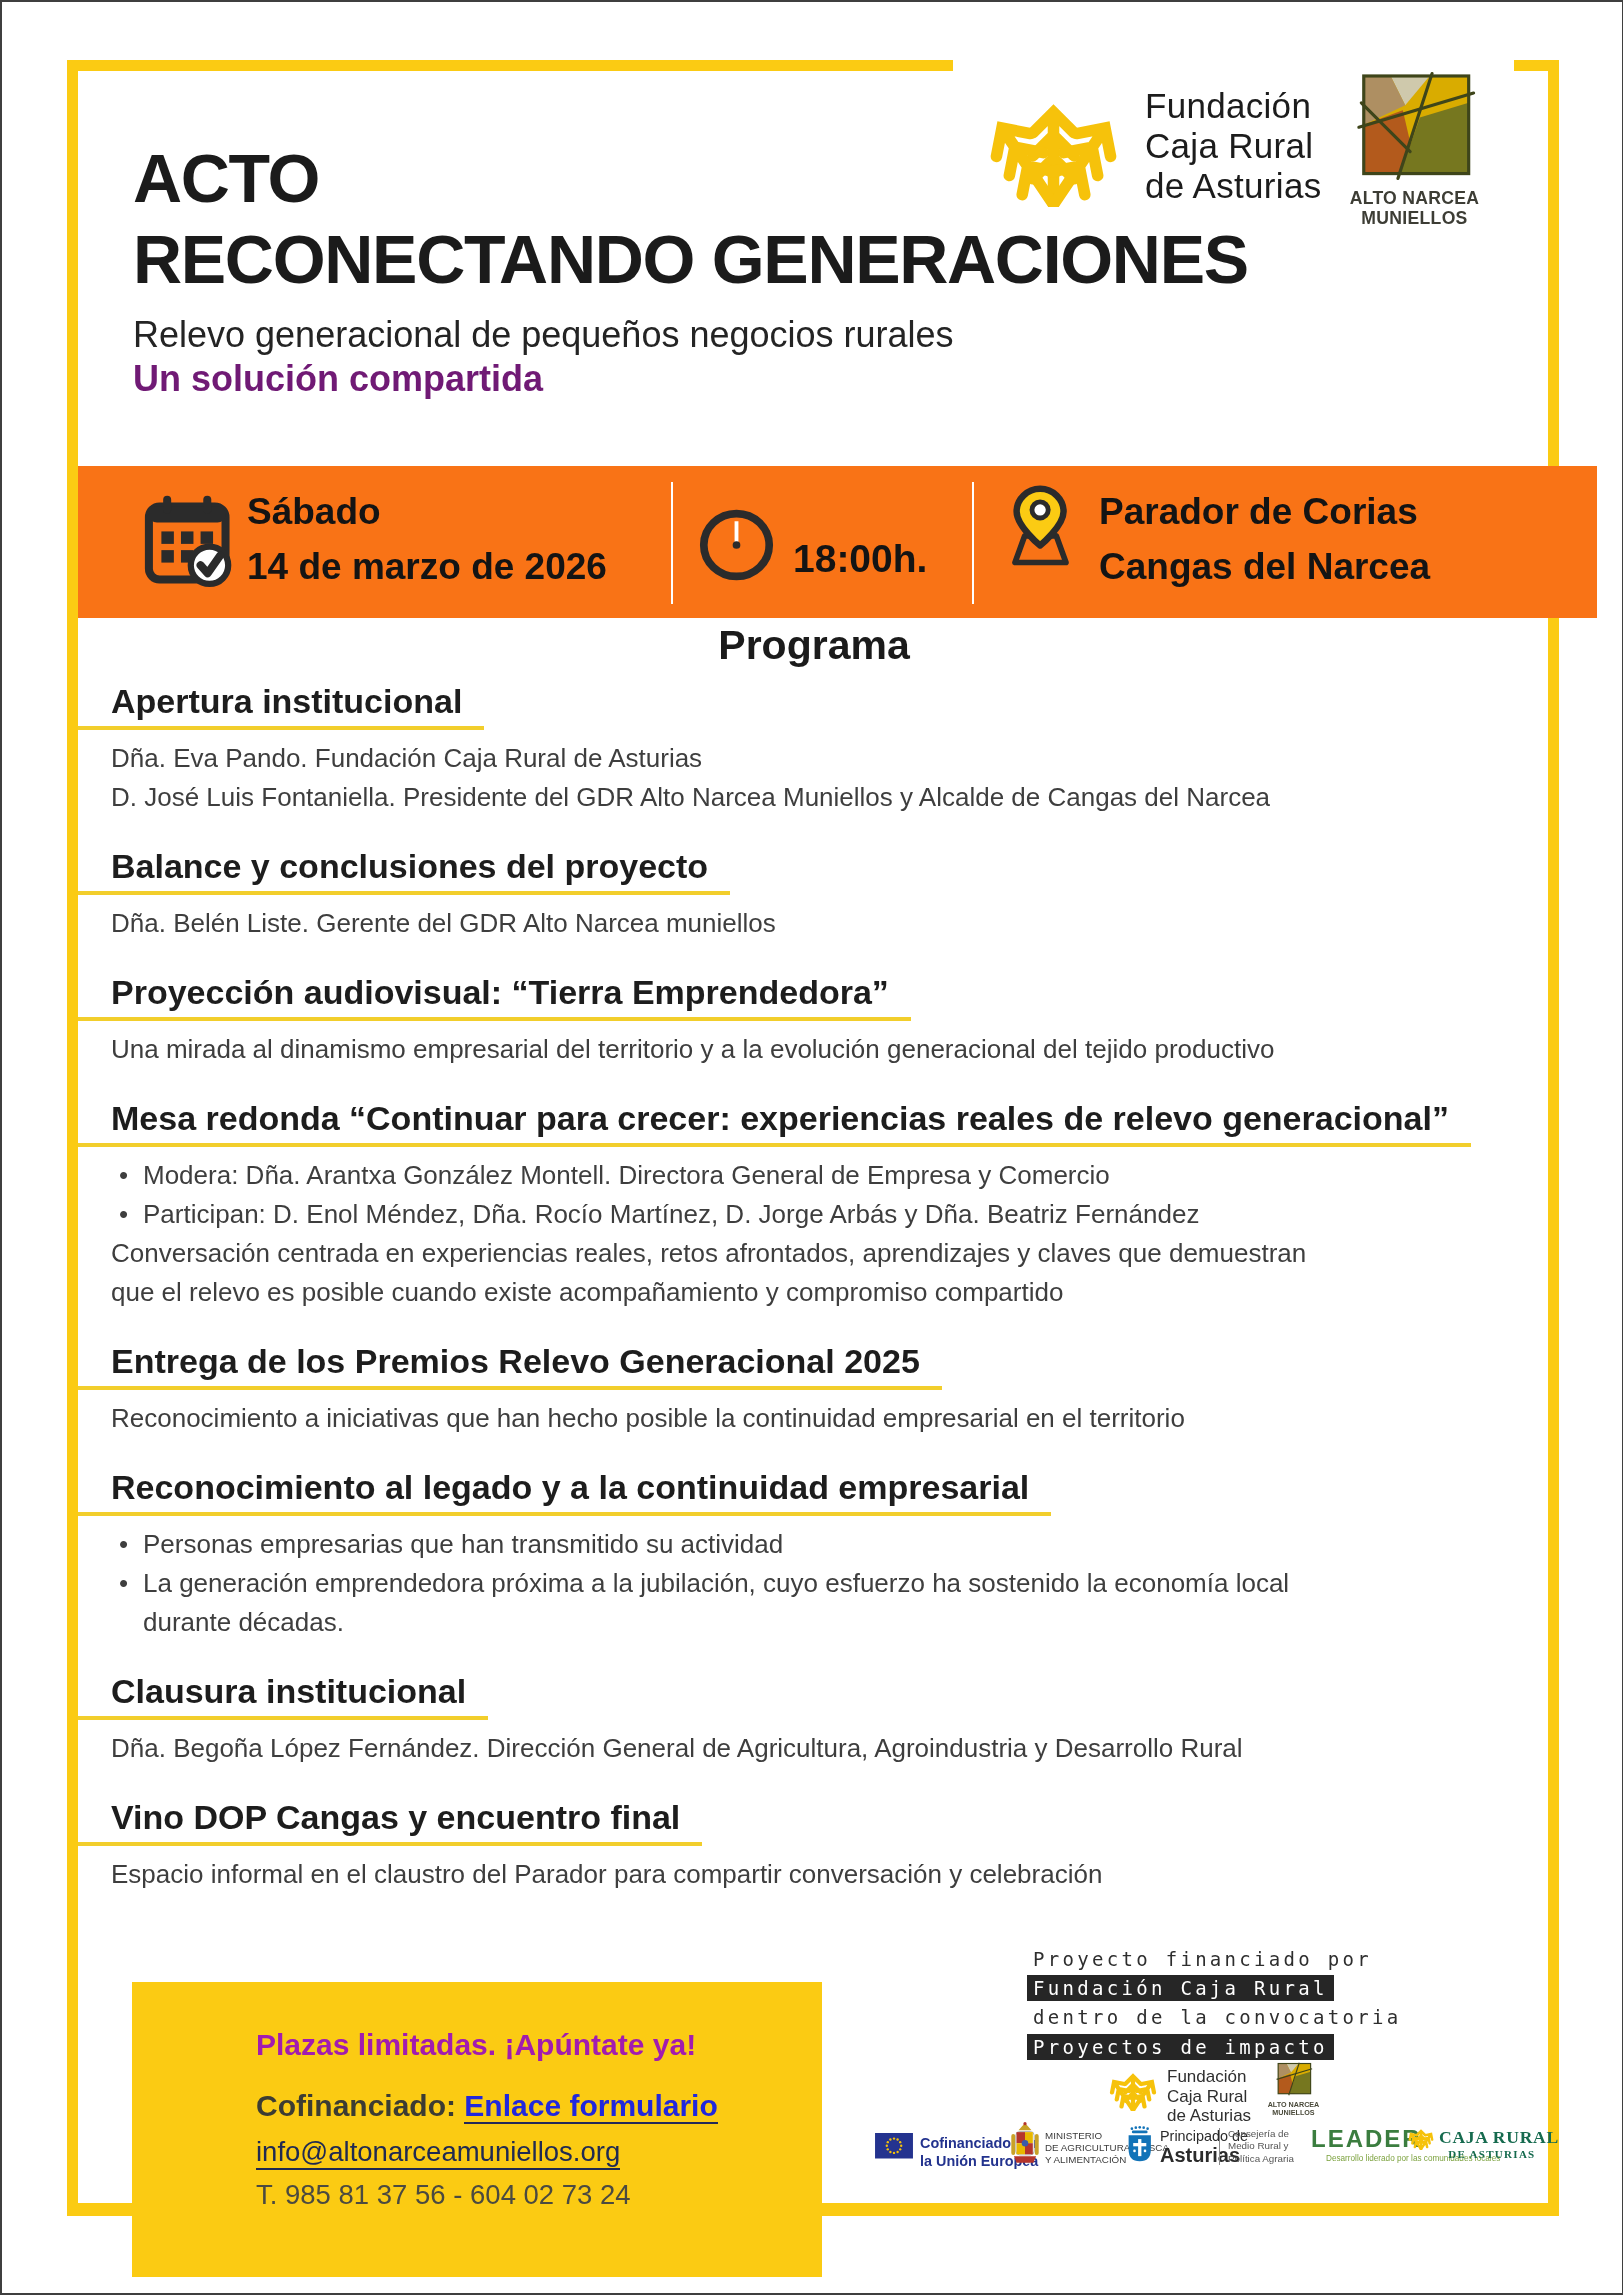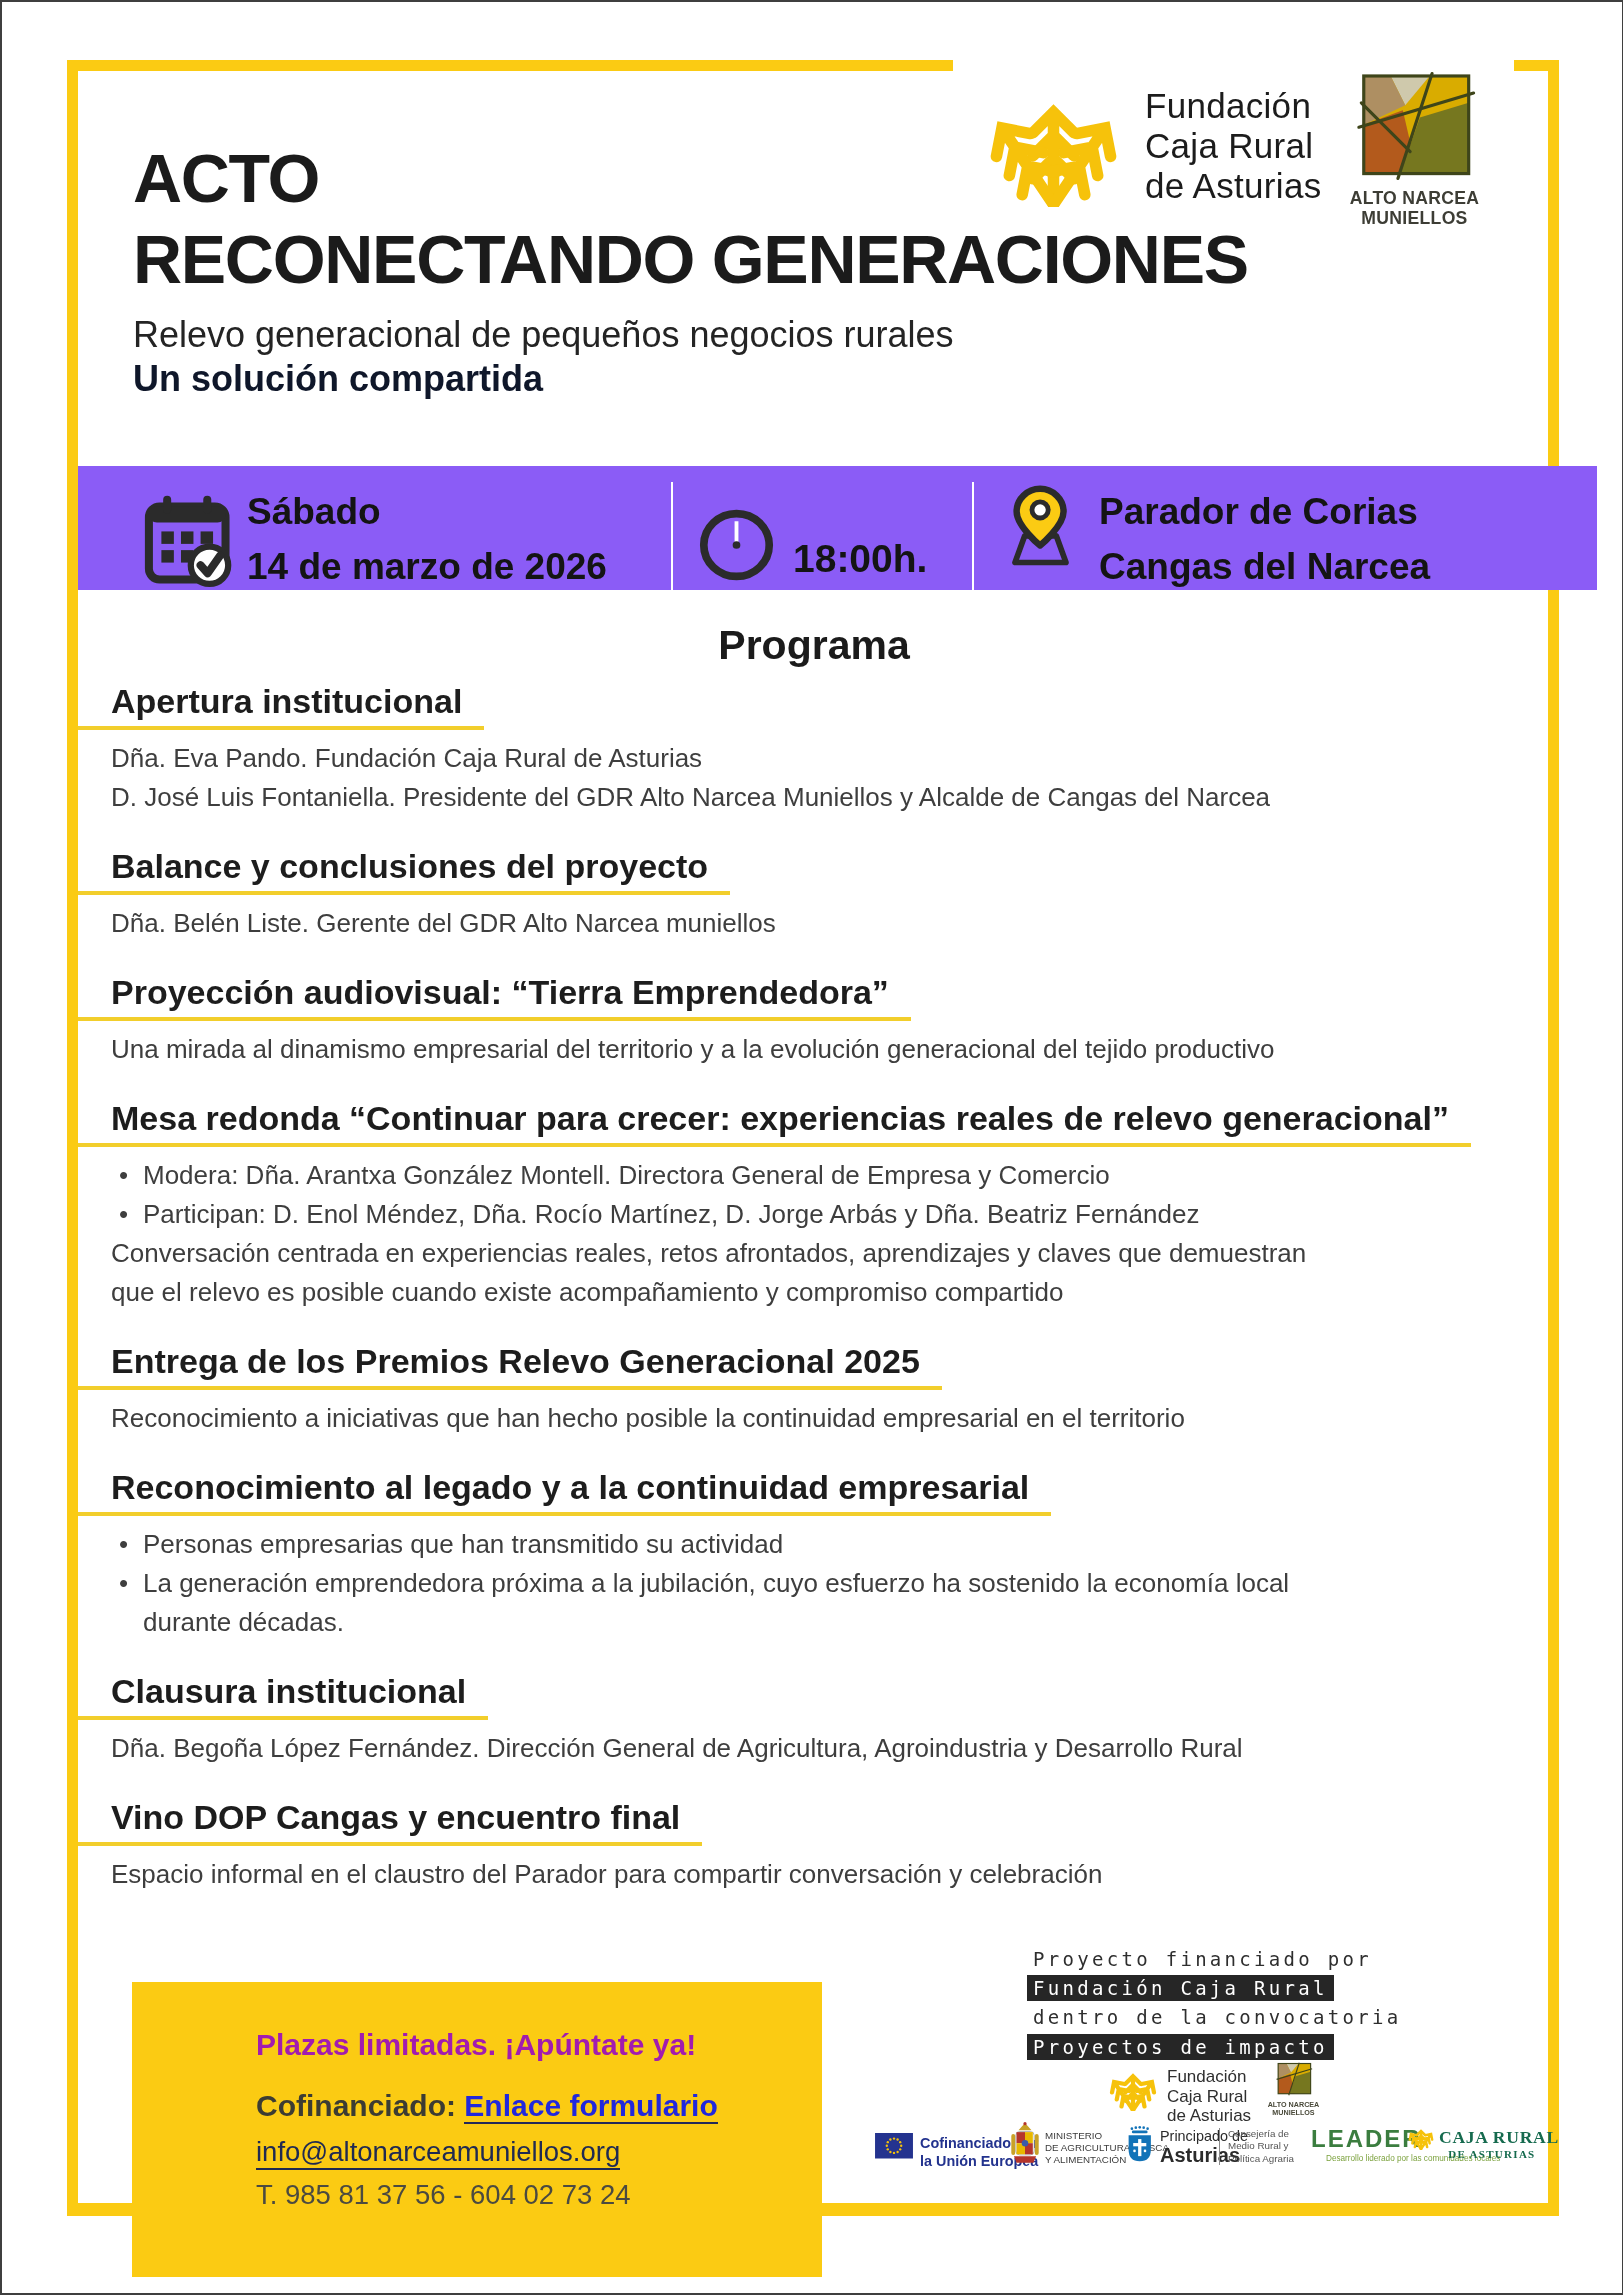--- a/index.html
+++ b/index.html
@@ -9,27 +9,27 @@
   .bar{position:absolute;background:#FBCB13;}
   .frame-left{left:65px;top:58px;width:11px;height:2156px;}
   .frame-top{left:65px;top:58px;width:886px;height:11px;}
   .frame-hook{left:1512px;top:58px;width:45px;height:11px;}
   .frame-right{left:1546px;top:58px;width:11px;height:2156px;}
   .frame-bottom{left:65px;top:2201px;width:1492px;height:13px;}
   
   .title-block{position:absolute;left:131px;top:136px;}
   .title-line{font-size:68px;font-weight:700;line-height:81px;letter-spacing:-1.3px;color:#1b1b1b;white-space:nowrap;}
   .subtitle{margin-top:13px;font-size:36px;font-weight:400;line-height:43px;color:#242424;white-space:nowrap;}
-  .subtitle-bold{font-size:36px;font-weight:700;line-height:46px;color:#0f172a;white-space:nowrap;}
+  .subtitle-bold{font-size:36px;font-weight:700;line-height:46px;color:#701a75;white-space:nowrap;}
   .fcr-logo{position:absolute;left:973px;top:77px;}
   .fcr-name{position:absolute;left:1143px;top:84px;font-size:35px;line-height:40px;color:#1c1c1c;letter-spacing:0.3px;}
   .anm-logo{position:absolute;left:1345px;top:69px;width:135px;text-align:center;}
   .anm-caption{font-size:17.6px;font-weight:700;line-height:20px;color:#3d3d35;letter-spacing:0.3px;margin-top:5.2px;}
   
-  .banner{position:absolute;left:76px;top:464px;width:1519px;height:124px;background:#8b5cf6;}
+  .banner{position:absolute;left:76px;top:464px;width:1519px;height:152px;background:#f97316;}
   .banner .icon{position:absolute;}
   .cal-icon{left:62px;top:27.5px;}
   .clock-icon{left:620px;top:41px;}
   .pin-icon{left:924px;top:18.3px;}
   .vdiv{position:absolute;top:15.7px;width:2px;height:122px;background:#ffffff;}
   .vdiv1{left:593px;} .vdiv2{left:894px;}
   .banner-text{position:absolute;font-weight:700;color:#141414;white-space:nowrap;}
   .date-text{left:169px;top:26px;font-size:37px;line-height:39px;}
   .date-text .l2{margin-top:16.3px;}
   .time-text{left:715px;top:71px;font-size:39px;}

